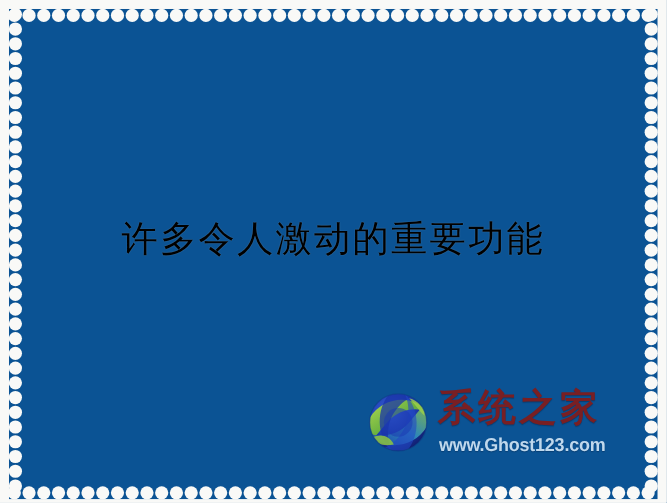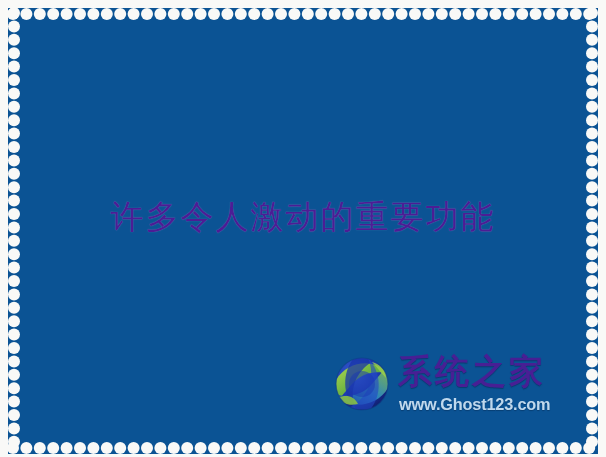--- a/index.html
+++ b/index.html
@@ -37,21 +37,21 @@
     display: block;
   }
 
   
   .headline {
     position: absolute;
     left: 0;
     top: 196px;
     width: 606px;
     text-align: center;
-    color: #4c1d95;
+    color: #000000;
     font-family: "Liberation Sans", "DejaVu Sans", sans-serif;
     font-size: 33px;
     font-weight: 400;
     letter-spacing: 2px;
     line-height: 1.25;
     white-space: nowrap;
     text-shadow: 0 0 1px rgba(255,255,255,0.35);
   }
 
   
@@ -81,21 +81,21 @@
 
   .logo-brand {
     position: absolute;
     left: 0;
     top: 1px;
     width: 182px;
     font-family: "DejaVu Sans", sans-serif;
     font-size: 34px;
     font-weight: 700;
     letter-spacing: 3px;
-    color: #4c1d95;
+    color: #7f1d1d;
     white-space: nowrap;
     line-height: 1.1;
     text-shadow: 0 1px 1px rgba(4,40,80,0.55);
     opacity: 0.95;
   }
 
   .logo-url {
     position: absolute;
     left: 1px;
     top: 44px;

